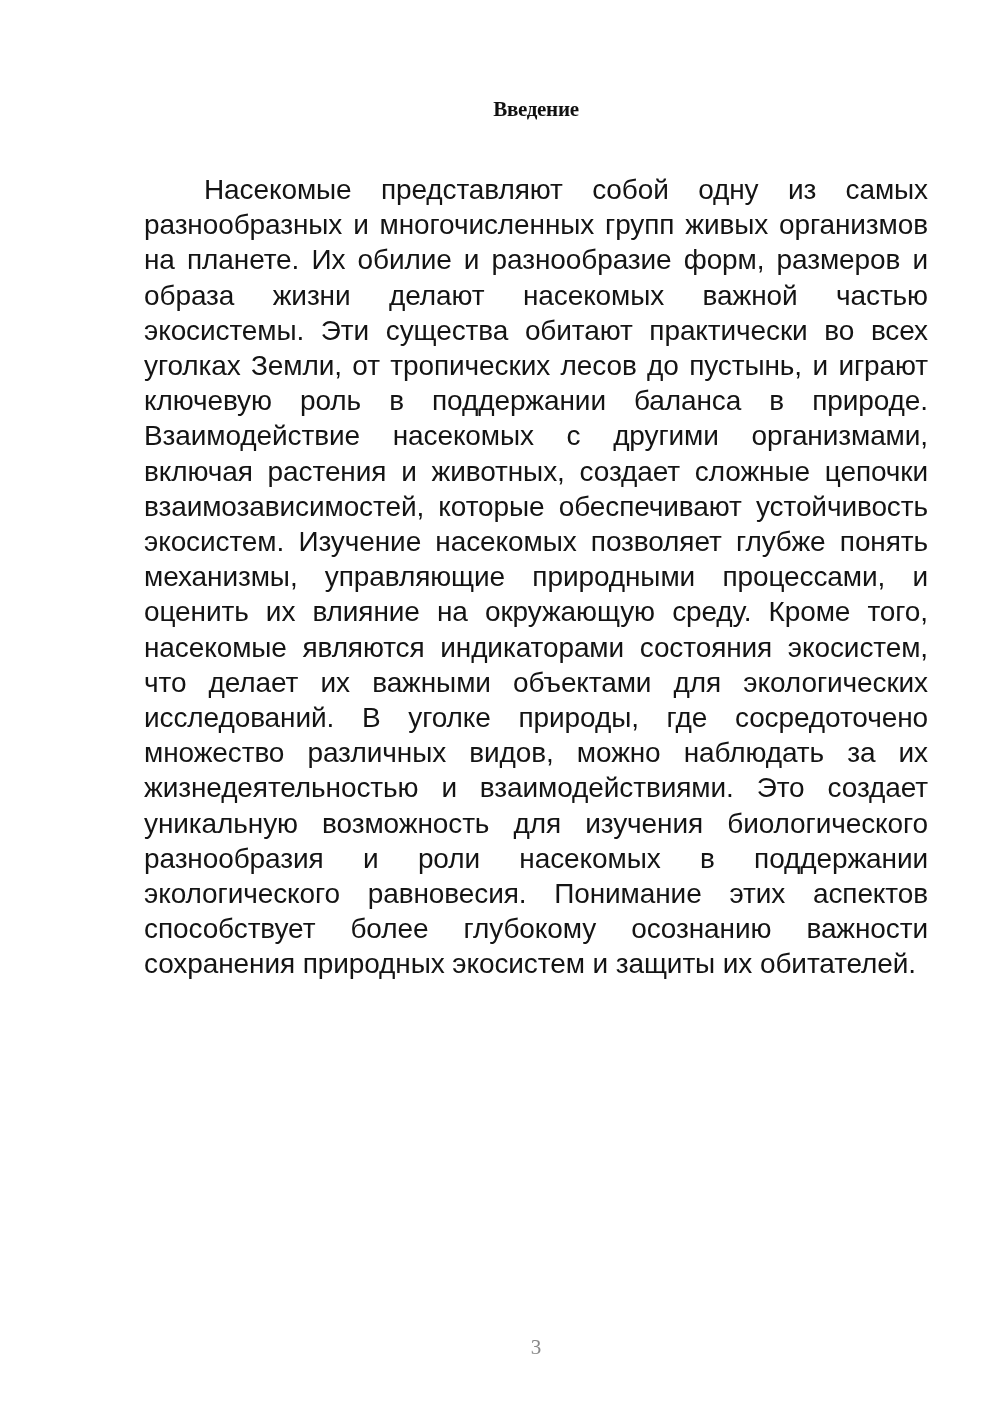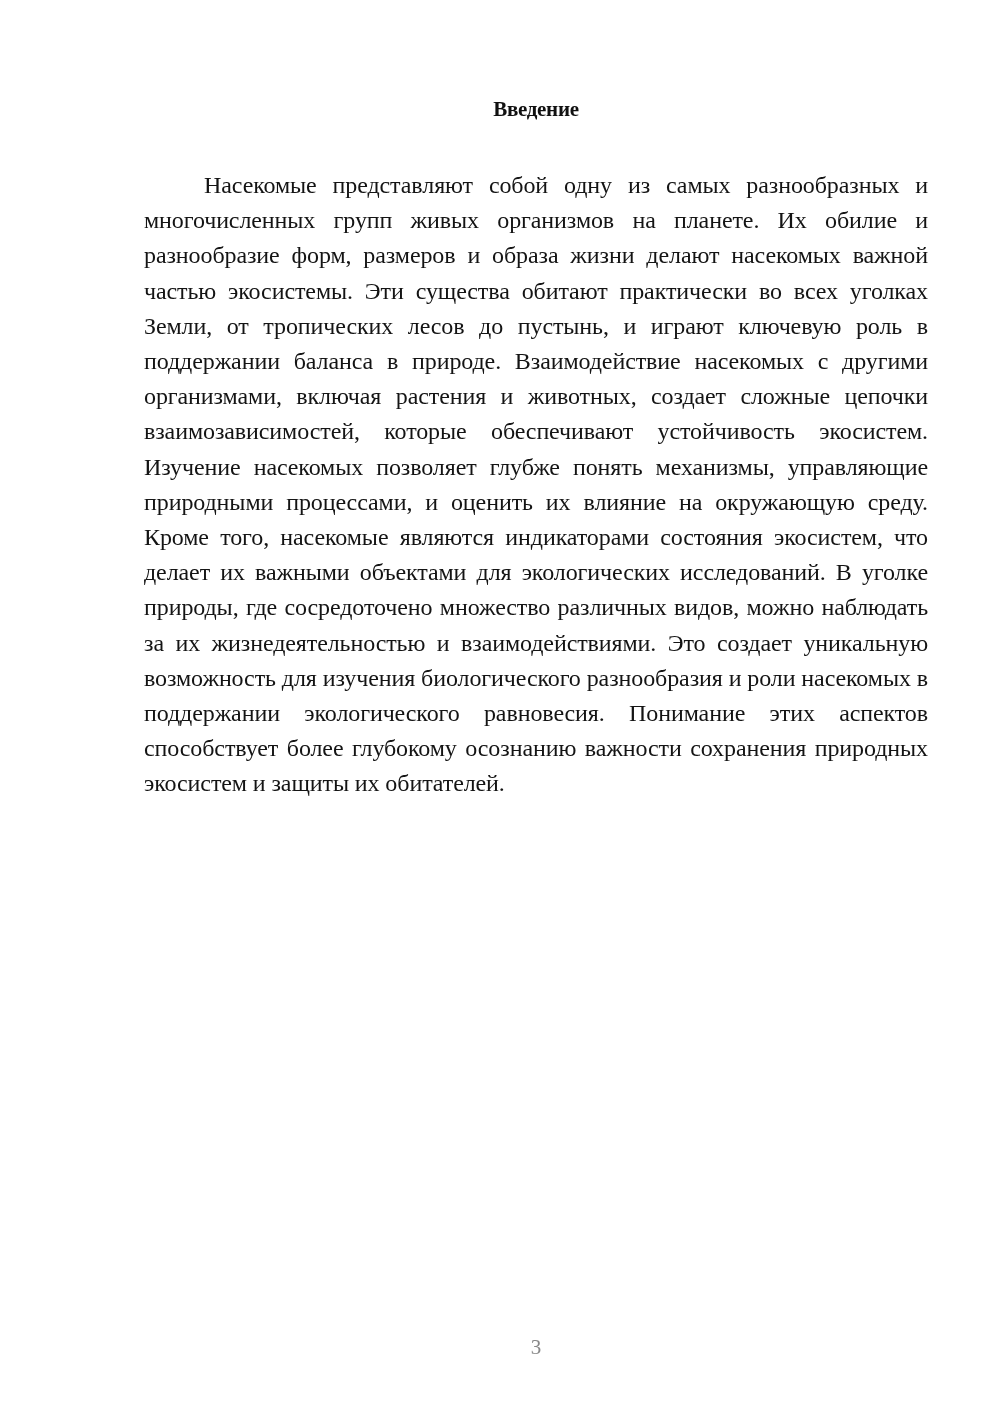--- a/index.html
+++ b/index.html
@@ -5,21 +5,21 @@
   html, body { margin: 0; padding: 0; background: #ffffff; }
   body { width: 1000px; height: 1414px; position: relative; overflow: hidden; }
   .page { position: absolute; left: 0; top: 0; width: 1000px; height: 1414px; background: #fff; }
   .title {
     position: absolute; top: 97px; left: 0; width: 1072px; text-align: center;
     font-family: "Liberation Serif", serif; font-weight: bold; font-size: 21px; color: #111;
     letter-spacing: -0.3px;
   }
   .body-text {
     position: absolute; top: 144px; left: 144px; width: 784px;
-    font-family: Liberation Serif, serif; font-size: 24px; line-height: 35.2px; color: #141414;
+    font-family: Liberation Sans, sans-serif; font-size: 28px; line-height: 35.2px; color: #141414;
     text-align: justify; text-indent: 60px; letter-spacing: -0.1px;
   }
   .page-number {
     position: absolute; top: 1335px; left: 0; width: 1072px; text-align: center;
     font-family: "Liberation Serif", serif; font-size: 21px; color: #888;
   }
 </style>
 </head>
 <body>
 

